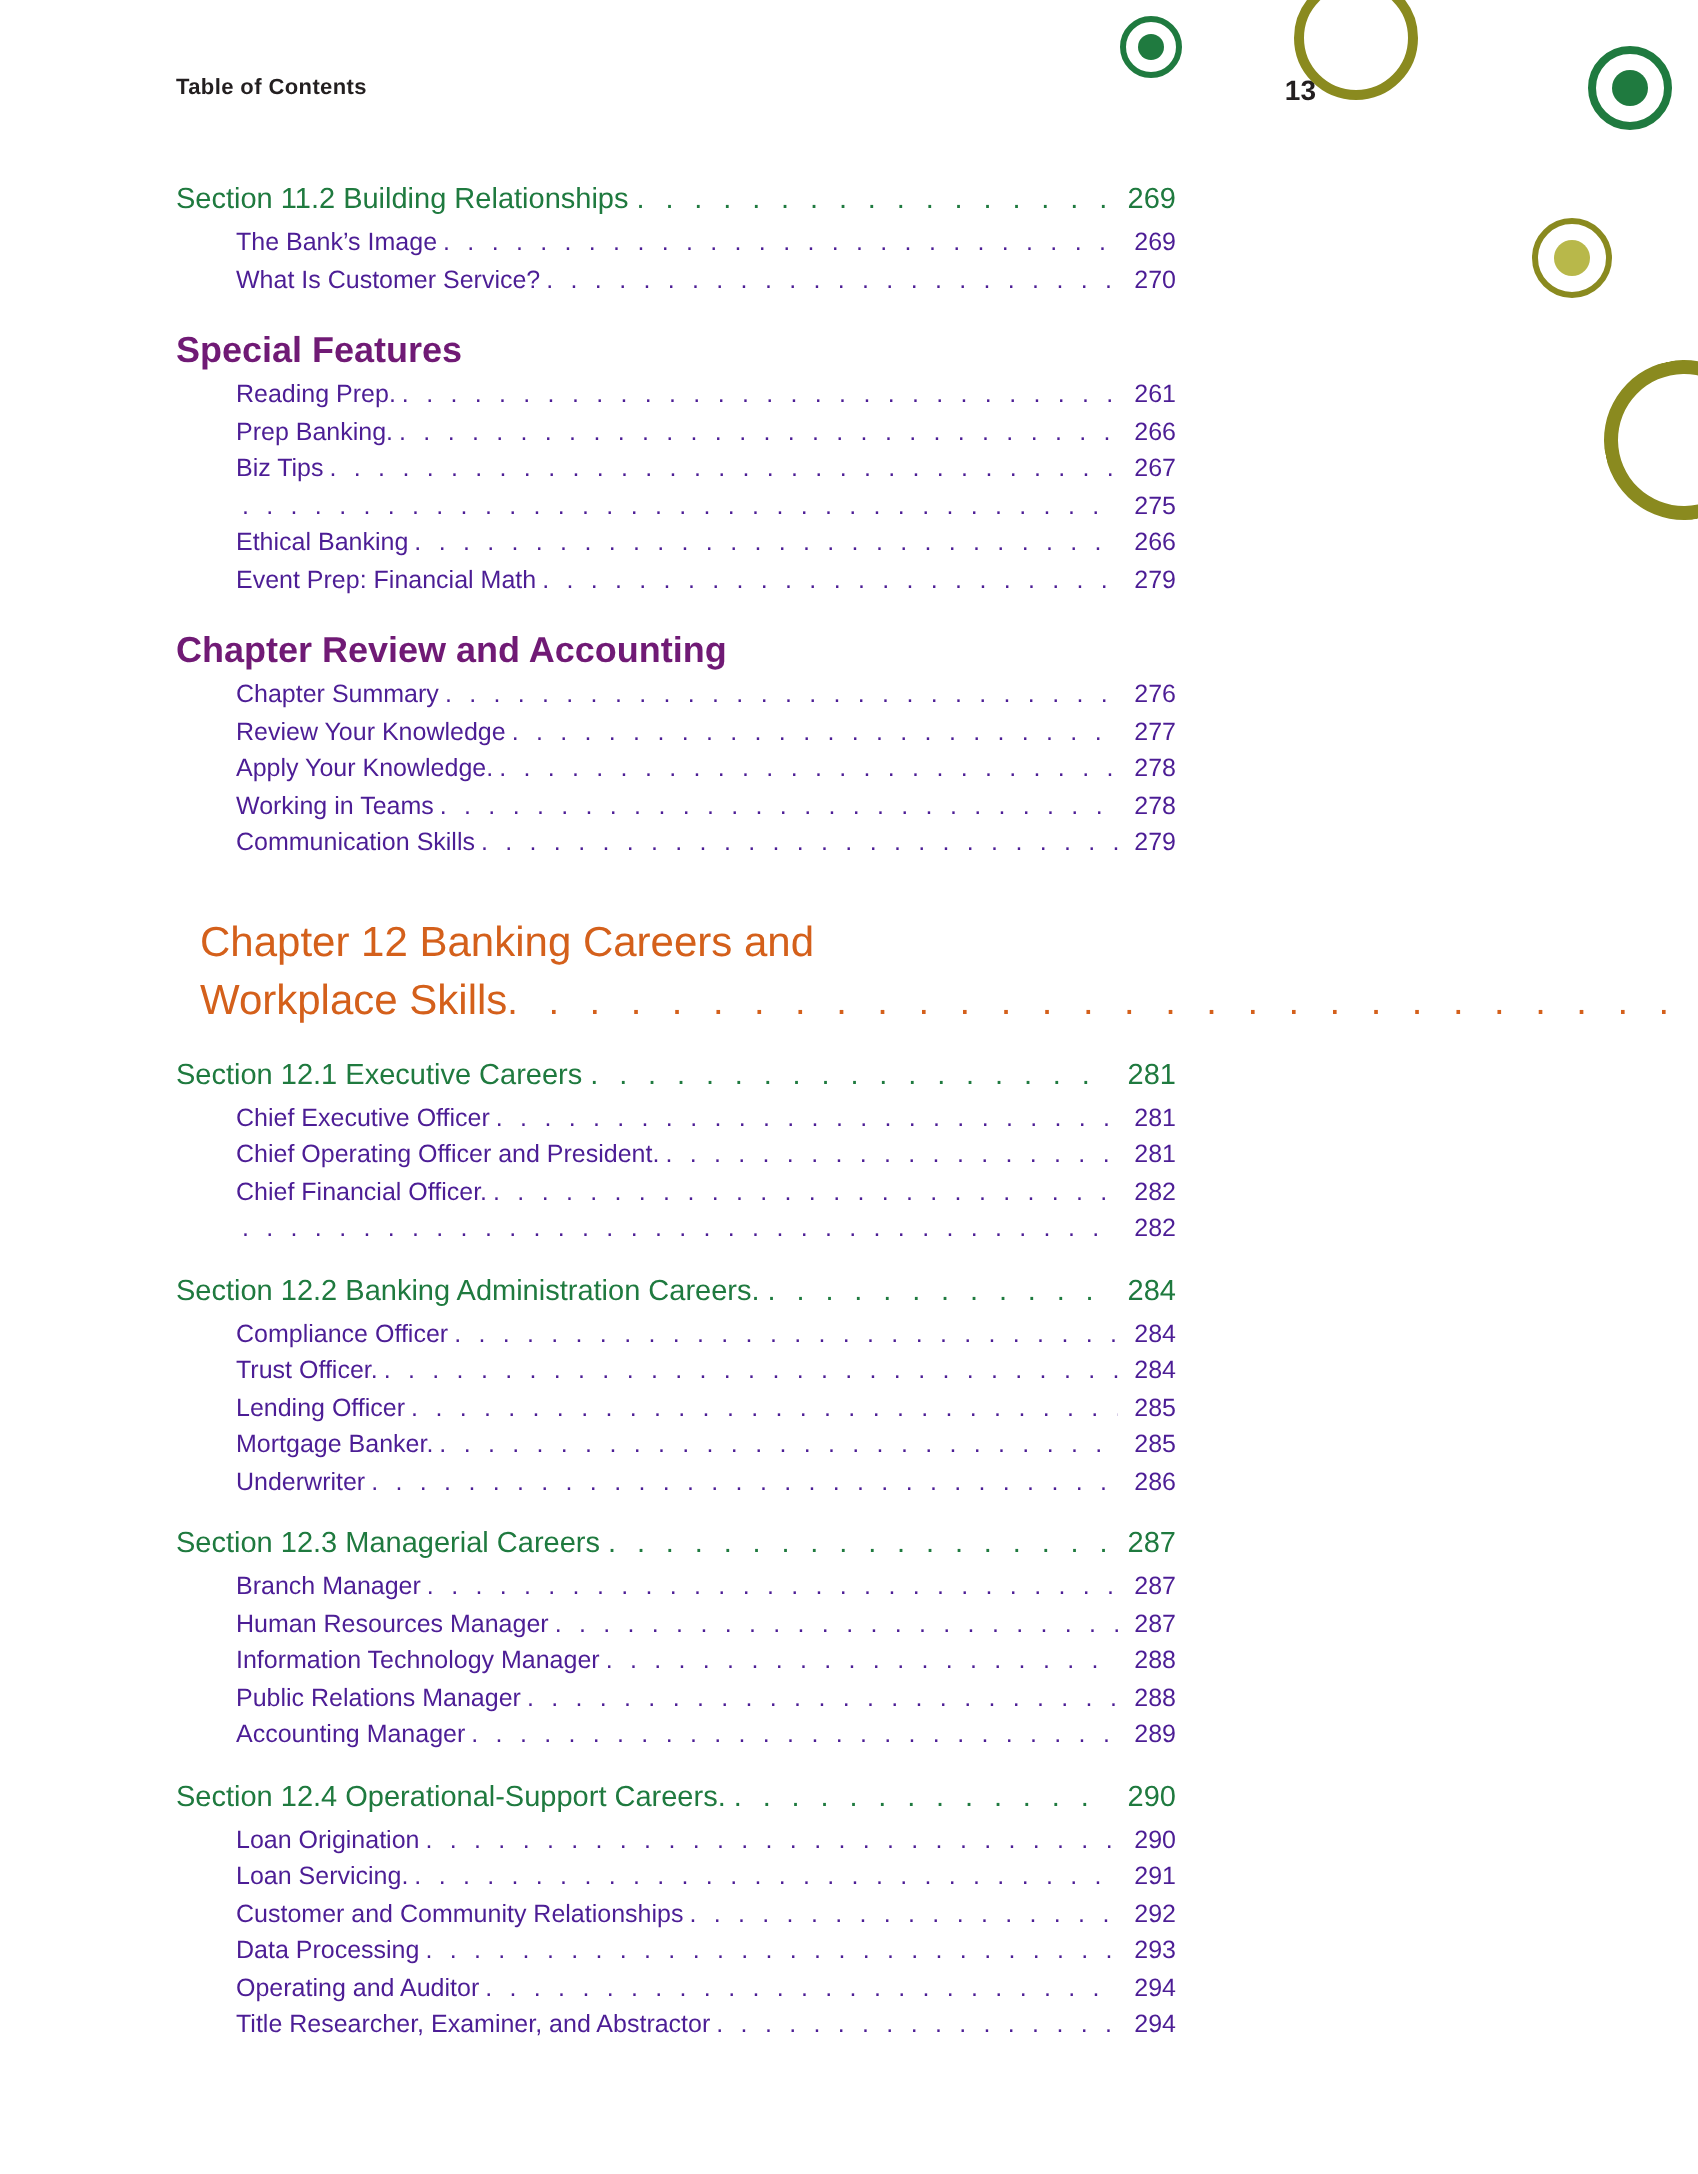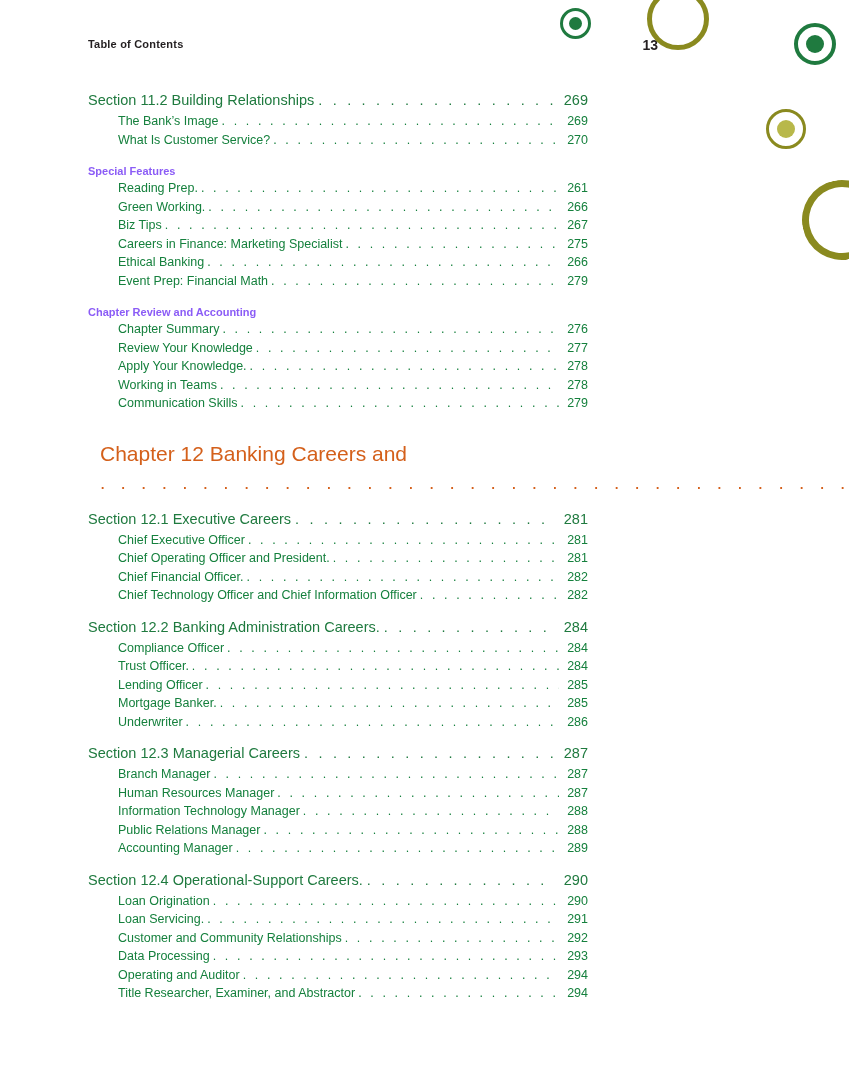--- a/index.html
+++ b/index.html
@@ -162,31 +162,31 @@
     font-size: 14.5px;
     letter-spacing: 3.2px;
   }
   .section-row .pg {
     white-space: nowrap;
     text-align: right;
     min-width: 30px;
   }
 
   .heading-row {
-    color: #8b5cf6;
-    font-size: 11px;
+    color: #701a75;
+    font-size: 18px;
     font-weight: bold;
     margin-top: 16px;
     margin-bottom: 2px;
   }
 
   .entry-row {
     display: flex;
     align-items: flex-start;
-    color: #15803d;
+    color: #4c1d95;
     font-size: 12.5px;
     line-height: 18.5px;
     padding-left: 30px;
   }
   .entry-row .label { white-space: nowrap; }
   .entry-row .leader {
     flex: 1 1 auto;
     overflow: hidden;
     white-space: nowrap;
     margin: 0 3px;
@@ -234,31 +234,30 @@
         </div>
       </div>
       <div class="group">
         <div class="heading-row">Special Features</div>
         <div class="entry-row">
           <span class="label">Reading Prep.</span>
           <span class="leader">. . . . . . . . . . . . . . . . . . . . . . . . . . . . . . . . . . . . . . . . . . . . . . . . . . . . . . . . . . . . . . . . . . . . . . . . . . . . . . . . . . . . . . . . . . . . . . . . . . . . . . . . . . . . . . . . . . . . . . . . </span>
           <span class="pg">261</span>
         </div>
         <div class="entry-row">
-          <span class="label">Green Working.</span>
+          <span class="label">Prep Banking.</span>
           <span class="leader">. . . . . . . . . . . . . . . . . . . . . . . . . . . . . . . . . . . . . . . . . . . . . . . . . . . . . . . . . . . . . . . . . . . . . . . . . . . . . . . . . . . . . . . . . . . . . . . . . . . . . . . . . . . . . . . . . . . . . . . . </span>
           <span class="pg">266</span>
         </div>
         <div class="entry-row">
           <span class="label">Biz Tips</span>
           <span class="leader">. . . . . . . . . . . . . . . . . . . . . . . . . . . . . . . . . . . . . . . . . . . . . . . . . . . . . . . . . . . . . . . . . . . . . . . . . . . . . . . . . . . . . . . . . . . . . . . . . . . . . . . . . . . . . . . . . . . . . . . . </span>
           <span class="pg">267</span>
         </div>
         <div class="entry-row">
-          <span class="label">Careers in Finance: Marketing Specialist</span>
           <span class="leader">. . . . . . . . . . . . . . . . . . . . . . . . . . . . . . . . . . . . . . . . . . . . . . . . . . . . . . . . . . . . . . . . . . . . . . . . . . . . . . . . . . . . . . . . . . . . . . . . . . . . . . . . . . . . . . . . . . . . . . . . </span>
           <span class="pg">275</span>
         </div>
         <div class="entry-row">
           <span class="label">Ethical Banking</span>
           <span class="leader">. . . . . . . . . . . . . . . . . . . . . . . . . . . . . . . . . . . . . . . . . . . . . . . . . . . . . . . . . . . . . . . . . . . . . . . . . . . . . . . . . . . . . . . . . . . . . . . . . . . . . . . . . . . . . . . . . . . . . . . . </span>
           <span class="pg">266</span>
         </div>
         <div class="entry-row">
           <span class="label">Event Prep: Financial Math</span>
@@ -291,20 +290,21 @@
         <div class="entry-row">
           <span class="label">Communication Skills</span>
           <span class="leader">. . . . . . . . . . . . . . . . . . . . . . . . . . . . . . . . . . . . . . . . . . . . . . . . . . . . . . . . . . . . . . . . . . . . . . . . . . . . . . . . . . . . . . . . . . . . . . . . . . . . . . . . . . . . . . . . . . . . . . . . </span>
           <span class="pg">279</span>
         </div>
       </div>
       <div class="group">
         <div class="chapter-title">
           <span class="ct-line">Chapter 12 Banking Careers and</span>
           <span class="ct-line" style="display: flex; align-items: baseline;">
+            <span>Workplace Skills</span>
             <span class="leader" style="color: rgb(212, 96, 27); font-size: 19px; letter-spacing: 5px;">. . . . . . . . . . . . . . . . . . . . . . . . . . . . . . . . . . . . . . . . . . . . . . . . . . . . . . . . . . . . . . . . . . . . . . . . . . . . . . . . . . . . . . . . . . . . . . . . . . . . . . . . . . . . . . . . . . . . . . . . </span>
           </span>
         </div>
       </div>
       <div class="group">
         <div class="section-row">
           <span class="label">Section 12.1 Executive Careers</span>
           <span class="leader">. . . . . . . . . . . . . . . . . . . . . . . . . . . . . . . . . . . . . . . . . . . . . . . . . . . . . . . . . . . . . . . . . . . . . . . . . . . . . . . . . . . . . . . . . . . . . . . . . . . . . . . . . . . . . . . . . . . . . . . . </span>
           <span class="pg">281</span>
         </div>
@@ -317,21 +317,20 @@
           <span class="label">Chief Operating Officer and President.</span>
           <span class="leader">. . . . . . . . . . . . . . . . . . . . . . . . . . . . . . . . . . . . . . . . . . . . . . . . . . . . . . . . . . . . . . . . . . . . . . . . . . . . . . . . . . . . . . . . . . . . . . . . . . . . . . . . . . . . . . . . . . . . . . . . </span>
           <span class="pg">281</span>
         </div>
         <div class="entry-row">
           <span class="label">Chief Financial Officer.</span>
           <span class="leader">. . . . . . . . . . . . . . . . . . . . . . . . . . . . . . . . . . . . . . . . . . . . . . . . . . . . . . . . . . . . . . . . . . . . . . . . . . . . . . . . . . . . . . . . . . . . . . . . . . . . . . . . . . . . . . . . . . . . . . . . </span>
           <span class="pg">282</span>
         </div>
         <div class="entry-row">
-          <span class="label">Chief Technology Officer and Chief Information Officer</span>
           <span class="leader">. . . . . . . . . . . . . . . . . . . . . . . . . . . . . . . . . . . . . . . . . . . . . . . . . . . . . . . . . . . . . . . . . . . . . . . . . . . . . . . . . . . . . . . . . . . . . . . . . . . . . . . . . . . . . . . . . . . . . . . . </span>
           <span class="pg">282</span>
         </div>
       </div>
       <div class="group">
         <div class="section-row">
           <span class="label">Section 12.2 Banking Administration Careers.</span>
           <span class="leader">. . . . . . . . . . . . . . . . . . . . . . . . . . . . . . . . . . . . . . . . . . . . . . . . . . . . . . . . . . . . . . . . . . . . . . . . . . . . . . . . . . . . . . . . . . . . . . . . . . . . . . . . . . . . . . . . . . . . . . . . </span>
           <span class="pg">284</span>
         </div>

